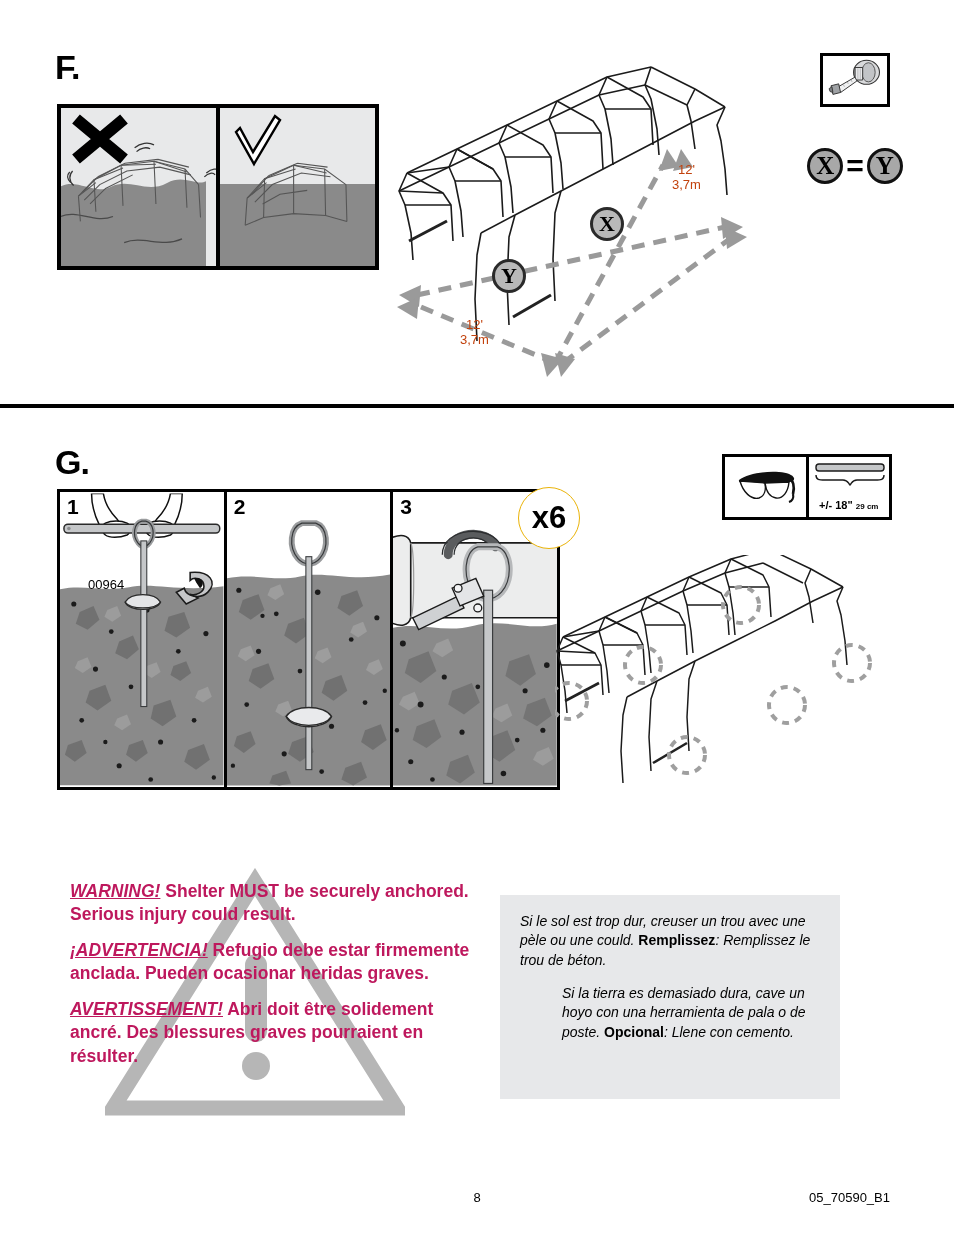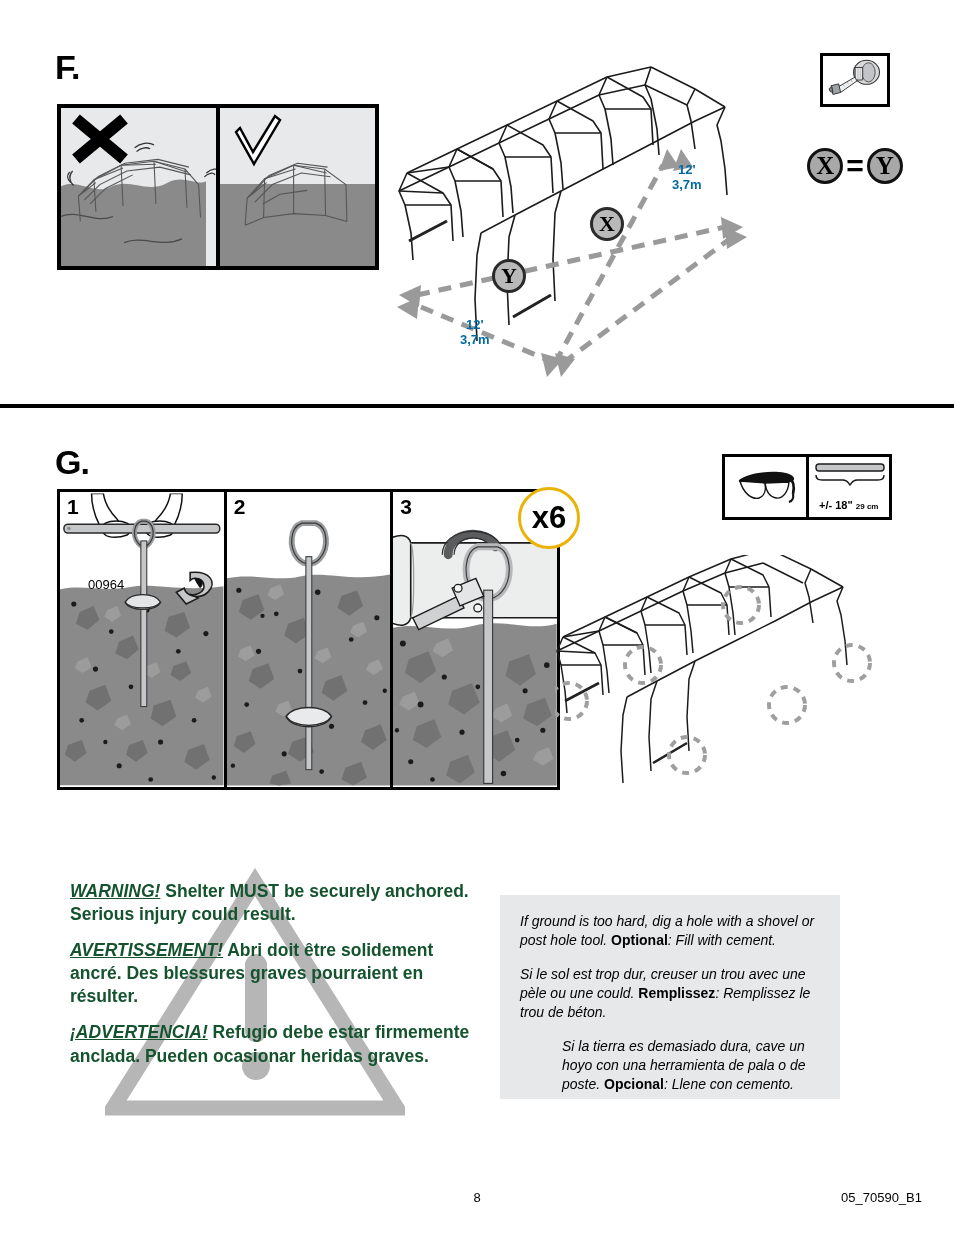--- a/index.html
+++ b/index.html
@@ -108,25 +108,25 @@
   }
 
   
   .frame-svg { position: absolute; }
   #frame-f { left: 395px; top: 45px; }
   #frame-g { left: 555px; top: 555px; }
 
   
   .dim-label {
     position: absolute;
-    font-weight: bold;
+    font-weight: normal;
     font-size: 13px;
     line-height: 1.12;
     text-align: center;
-    color: #0369a1;
+    color: #c2410c;
     white-space: nowrap;
   }
   #dim-top { left: 672px; top: 163px; }
   #dim-bottom { left: 460px; top: 318px; }
 
   
   .marker-circle {
     position: absolute;
     width: 34px; height: 34px;
     border-radius: 50%;
@@ -175,21 +175,21 @@
     font-size: 13px;
     color: #000;
     z-index: 6;
   }
   #x6-badge {
     position: absolute;
     left: 518px; top: 487px;
     width: 62px; height: 62px;
     border-radius: 50%;
     background: #fff;
-    border: 3px solid #eab308;
+    border: 1px solid #eab308;
     box-sizing: border-box;
     display: flex;
     align-items: center;
     justify-content: center;
     font-weight: bold;
     font-size: 31px;
     color: #000;
     z-index: 10;
   }
 
@@ -226,21 +226,21 @@
   #warning-block {
     position: absolute;
     left: 70px; top: 880px;
     width: 400px;
     z-index: 3;
   }
   .warn-para {
     font-weight: bold;
     font-size: 17.5px;
     line-height: 1.32;
-    color: #14532d;
+    color: #be185d;
     margin: 0 0 13px 0;
   }
   .warn-para:last-child { margin-bottom: 0; }
   .warn-key {
     font-style: italic;
     text-decoration: underline;
   }
   #warning-triangle {
     position: absolute;
     left: 105px; top: 868px;
@@ -271,21 +271,21 @@
   #page-number {
     position: absolute;
     left: 0; top: 1190px;
     width: 954px;
     text-align: center;
     font-size: 13px;
     color: #000;
   }
   #doc-code {
     position: absolute;
-    right: 32px; top: 1190px;
+    right: 64px; top: 1190px;
     font-size: 13px;
     color: #000;
   }
 </style>
 </head>
 <body>
 
 <div class="page">
 
   <div class="section-letter" id="letter-f">F.</div>
@@ -711,31 +711,28 @@
     <path d="M150,14 L292,240 L8,240 Z" fill="none" stroke="#b6b6b6" stroke-width="15" stroke-linejoin="miter"></path>
     <rect x="140" y="86" width="22" height="88" rx="11" fill="#b6b6b6"></rect>
     <circle cx="151" cy="198" r="14" fill="#b6b6b6"></circle>
   </svg>
 
   <div id="warning-block">
     <p class="warn-para">
       <span class="warn-key">WARNING!</span><span> Shelter MUST be securely anchored.  Serious injury could result.</span>
     </p>
     <p class="warn-para">
+      <span class="warn-key">¡ADVERTENCIA!</span><span> Refugio debe estar firmemente anclada. Pueden ocasionar heridas graves.</span>
+    </p>
+    <p class="warn-para">
       <span class="warn-key">AVERTISSEMENT!</span><span> Abri doit être solidement ancré. Des blessures graves pourraient en résulter.</span>
     </p>
-    <p class="warn-para">
-      <span class="warn-key">¡ADVERTENCIA!</span><span> Refugio debe estar firmemente anclada. Pueden ocasionar heridas graves.</span>
-    </p>
   </div>
 
   <div id="note-box">
-    <p class="note-para">
-      <span>If ground is too hard, dig a hole with a shovel or post hole tool. </span><b>Optional</b><span>: Fill with cement.</span>
-    </p>
     <p class="note-para">
       <span>Si le sol est trop dur, creuser un trou avec une pèle ou une could. </span><b>Remplissez</b><span>: Remplissez le trou de béton.</span>
     </p>
     <p class="note-para">
       <span>Si la tierra es demasiado dura, cave un hoyo con una herramienta de pala o de poste. </span><b>Opcional</b><span>: Llene con cemento.</span>
     </p>
   </div>
 
   <div id="page-number">8</div>
   <div id="doc-code">05_70590_B1</div>

